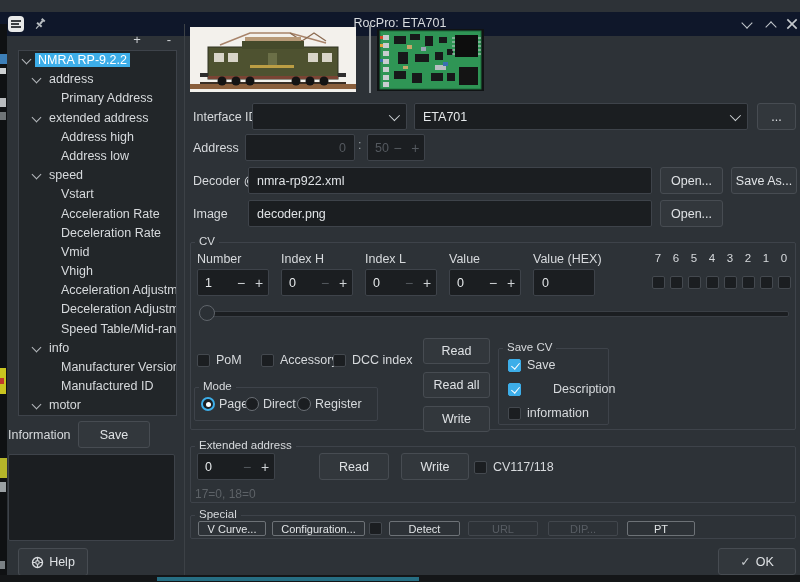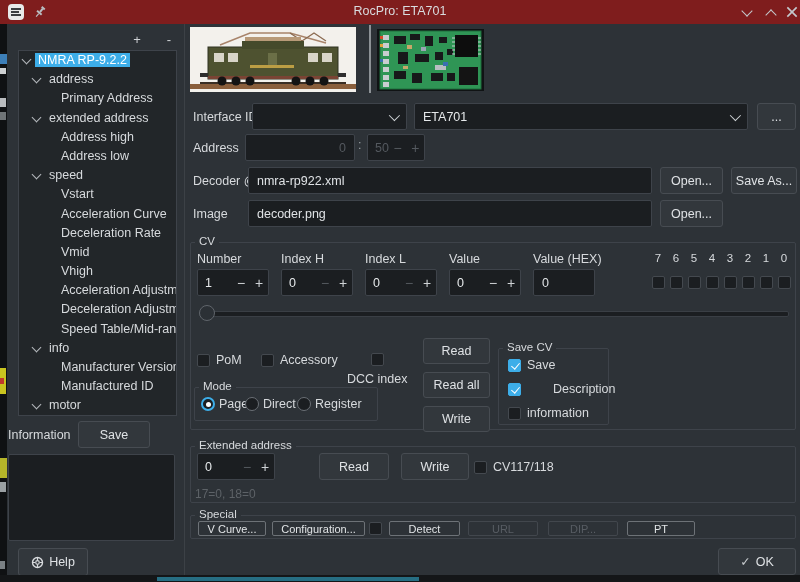--- a/index.html
+++ b/index.html
@@ -1,20 +1,20 @@
 <!DOCTYPE html>
 <html><head>
 <meta charset="utf-8">
 <style>
   html,body{margin:0;padding:0;background:#101214;}
   .stage{position:relative;width:800px;height:582px;background:#2d3237;font-family:"Liberation Sans",sans-serif;overflow:hidden;color:#dfe2e5;}
   .abs{position:absolute;}
   .lbl{position:absolute;font-size:12.5px;color:#d7dadd;white-space:nowrap;}
   
-  .titlebar{position:absolute;left:0;top:0;width:800px;height:24px;background:#7f1d1d;}
+  .titlebar{position:absolute;left:0;top:12px;width:800px;height:24px;background:#0f172a;}
   .title-text{position:absolute;left:0;right:0;top:4px;text-align:center;font-size:12.5px;color:#d9dcdf;}
   .appicon{position:absolute;left:8px;top:4px;width:16px;height:16px;border-radius:4px;background:#e8e9e9;}
   .appicon i{display:block;position:absolute;left:3px;height:1.5px;background:#3a3d40;}
   .winbtn{position:absolute;top:5px;width:14px;height:14px;}
   .chevline{display:inline-block;width:7px;height:7px;border-right:1.5px solid #c4c8cc;border-bottom:1.5px solid #c4c8cc;}
   
   .group{position:absolute;border:1px solid #3e434a;border-radius:2px;box-sizing:border-box;}
   .gtitle{position:absolute;top:-8px;left:4px;background:#2d3237;padding:0 4px;font-size:11.5px;color:#d7dadd;white-space:nowrap;}
   
   .tfield{position:absolute;height:27px;background:#1b1e21;border:1px solid #3e434a;border-radius:2px;box-sizing:border-box;color:#dfe2e5;font-size:12.5px;padding:0 8px;font-family:inherit;outline:none;}
@@ -133,21 +133,21 @@
         <span class="tlabel">Address low</span>
       </div>
       <div class="trow lvl1">
         <span class="tchev"></span>
         <span class="tlabel">speed</span>
       </div>
       <div class="trow lvl2">
         <span class="tlabel">Vstart</span>
       </div>
       <div class="trow lvl2">
-        <span class="tlabel">Acceleration Curve</span>
+        <span class="tlabel">Acceleration Rate</span>
       </div>
       <div class="trow lvl2">
         <span class="tlabel">Deceleration Rate</span>
       </div>
       <div class="trow lvl2">
         <span class="tlabel">Vmid</span>
       </div>
       <div class="trow lvl2">
         <span class="tlabel">Vhigh</span>
       </div>
@@ -341,21 +341,21 @@
     </div>
     <div class="abs" style="left:0;top:110px;width:420px;height:16px;">
         <div class="flagitem" style="left: 6px;">
           <span class="cb"></span>
           <span class="cblbl">PoM</span>
         </div>
         <div class="flagitem" style="left: 70px;">
           <span class="cb"></span>
           <span class="cblbl">Accessory</span>
         </div>
-        <div class="flagitem" style="left: 156px; flex-direction: column;">
+        <div class="flagitem" style="left: 142px;">
           <span class="cb"></span>
           <span class="cblbl">DCC index</span>
         </div>
       </div>
     <div class="group" style="left:3px;top:144px;width:184px;height:34px;">
       <span class="gtitle" style="background:#2d3237;">Mode</span>
       <div class="abs" style="left:0;top:9px;width:184px;height:16px;">
           <div class="flagitem" style="left: 6px; gap: 4px;">
             <span class="radio sel"></span>
             <span class="cblbl">Page</span>

